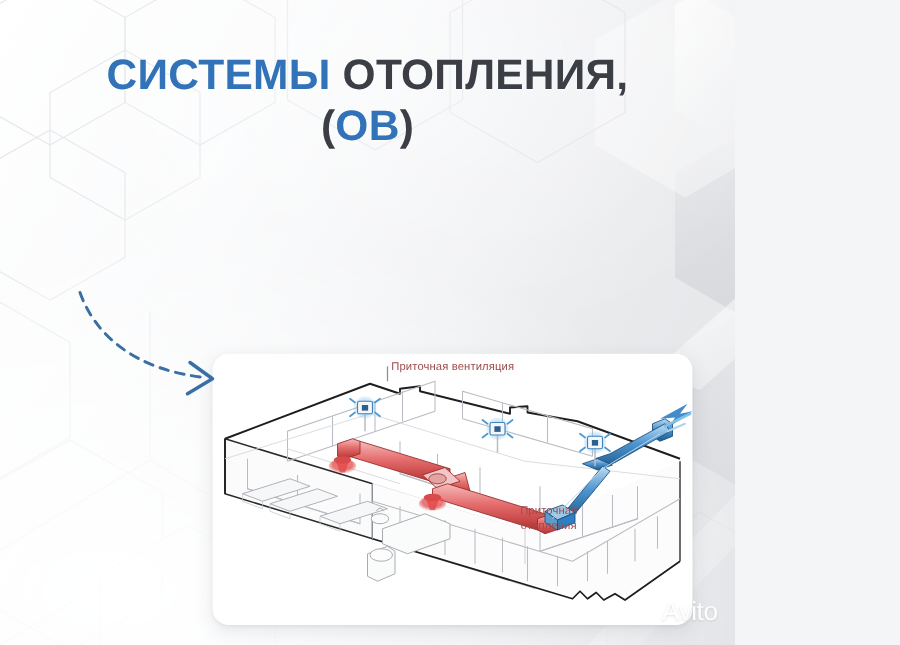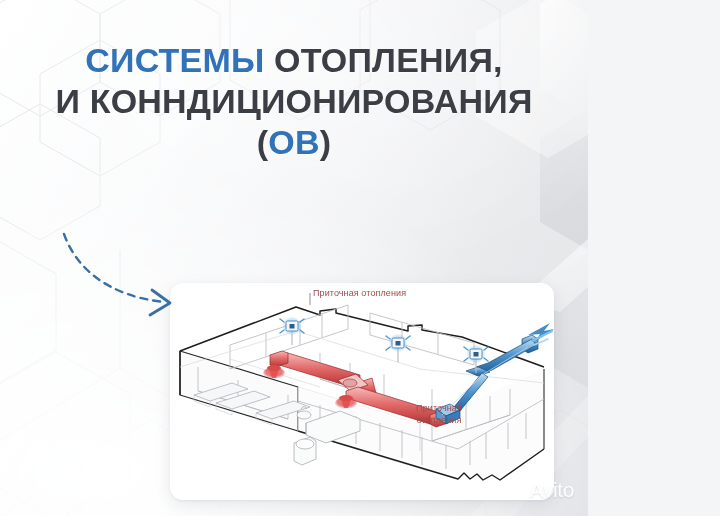--- a/index.html
+++ b/index.html
@@ -140,21 +140,20 @@
       <path d="M0,440 L120,368 L240,440"></path>
       <path d="M120,368 L120,250"></path>
       <path d="M0,516 L110,450"></path>
     </g>
   </svg>
 
   <div class="bg-sheen"></div>
 
   <h1 class="heading">
     <span class="ln"><span class="accent">Системы</span> <span>отопления,</span></span>
-    <span class="ln">и конндиционирования</span>
     <span class="ln"><span>(</span><span class="accent">ОВ</span><span>)</span></span>
   </h1>
 
   <div class="arrow-wrap">
     <svg width="140" height="95" viewBox="0 0 140 95">
       <path d="M4,6 C16,40 48,68 104,74" fill="none" stroke="#3a6fa5" stroke-width="2.4" stroke-dasharray="7 6" stroke-linecap="round"></path>
       <path d="M92,62 L110,75 L90,87" fill="none" stroke="#3a6fa5" stroke-width="2.8" stroke-linecap="round" stroke-linejoin="round"></path>
     </svg>
   </div>
 
@@ -352,21 +351,21 @@
           <path d="M294,64 L298,67"></path>
             <path d="M294,78 L298,75"></path>
           <path d="M318,64 L314,67"></path>
             <path d="M318,78 L314,75"></path>
         </g>
       </g>
 
       <path d="M140,10 L140,22" stroke="#8b8f95" stroke-width="1" fill="none"></path>
     </svg>
 
-    <div class="lbl lbl-supply">Приточная отопления</div>
+    <div class="lbl lbl-supply">Приточная вентиляция</div>
 
     <div class="lbl lbl-exhaust">
       <div>Приточная</div>
       <div>отопления</div>
     </div>
   </div>
 
   <div class="avito">
     <svg width="20" height="20" viewBox="0 0 20 20">
       <circle cx="5.5" cy="5.5" r="4.4" fill="#ffffff" opacity=".96"></circle>

